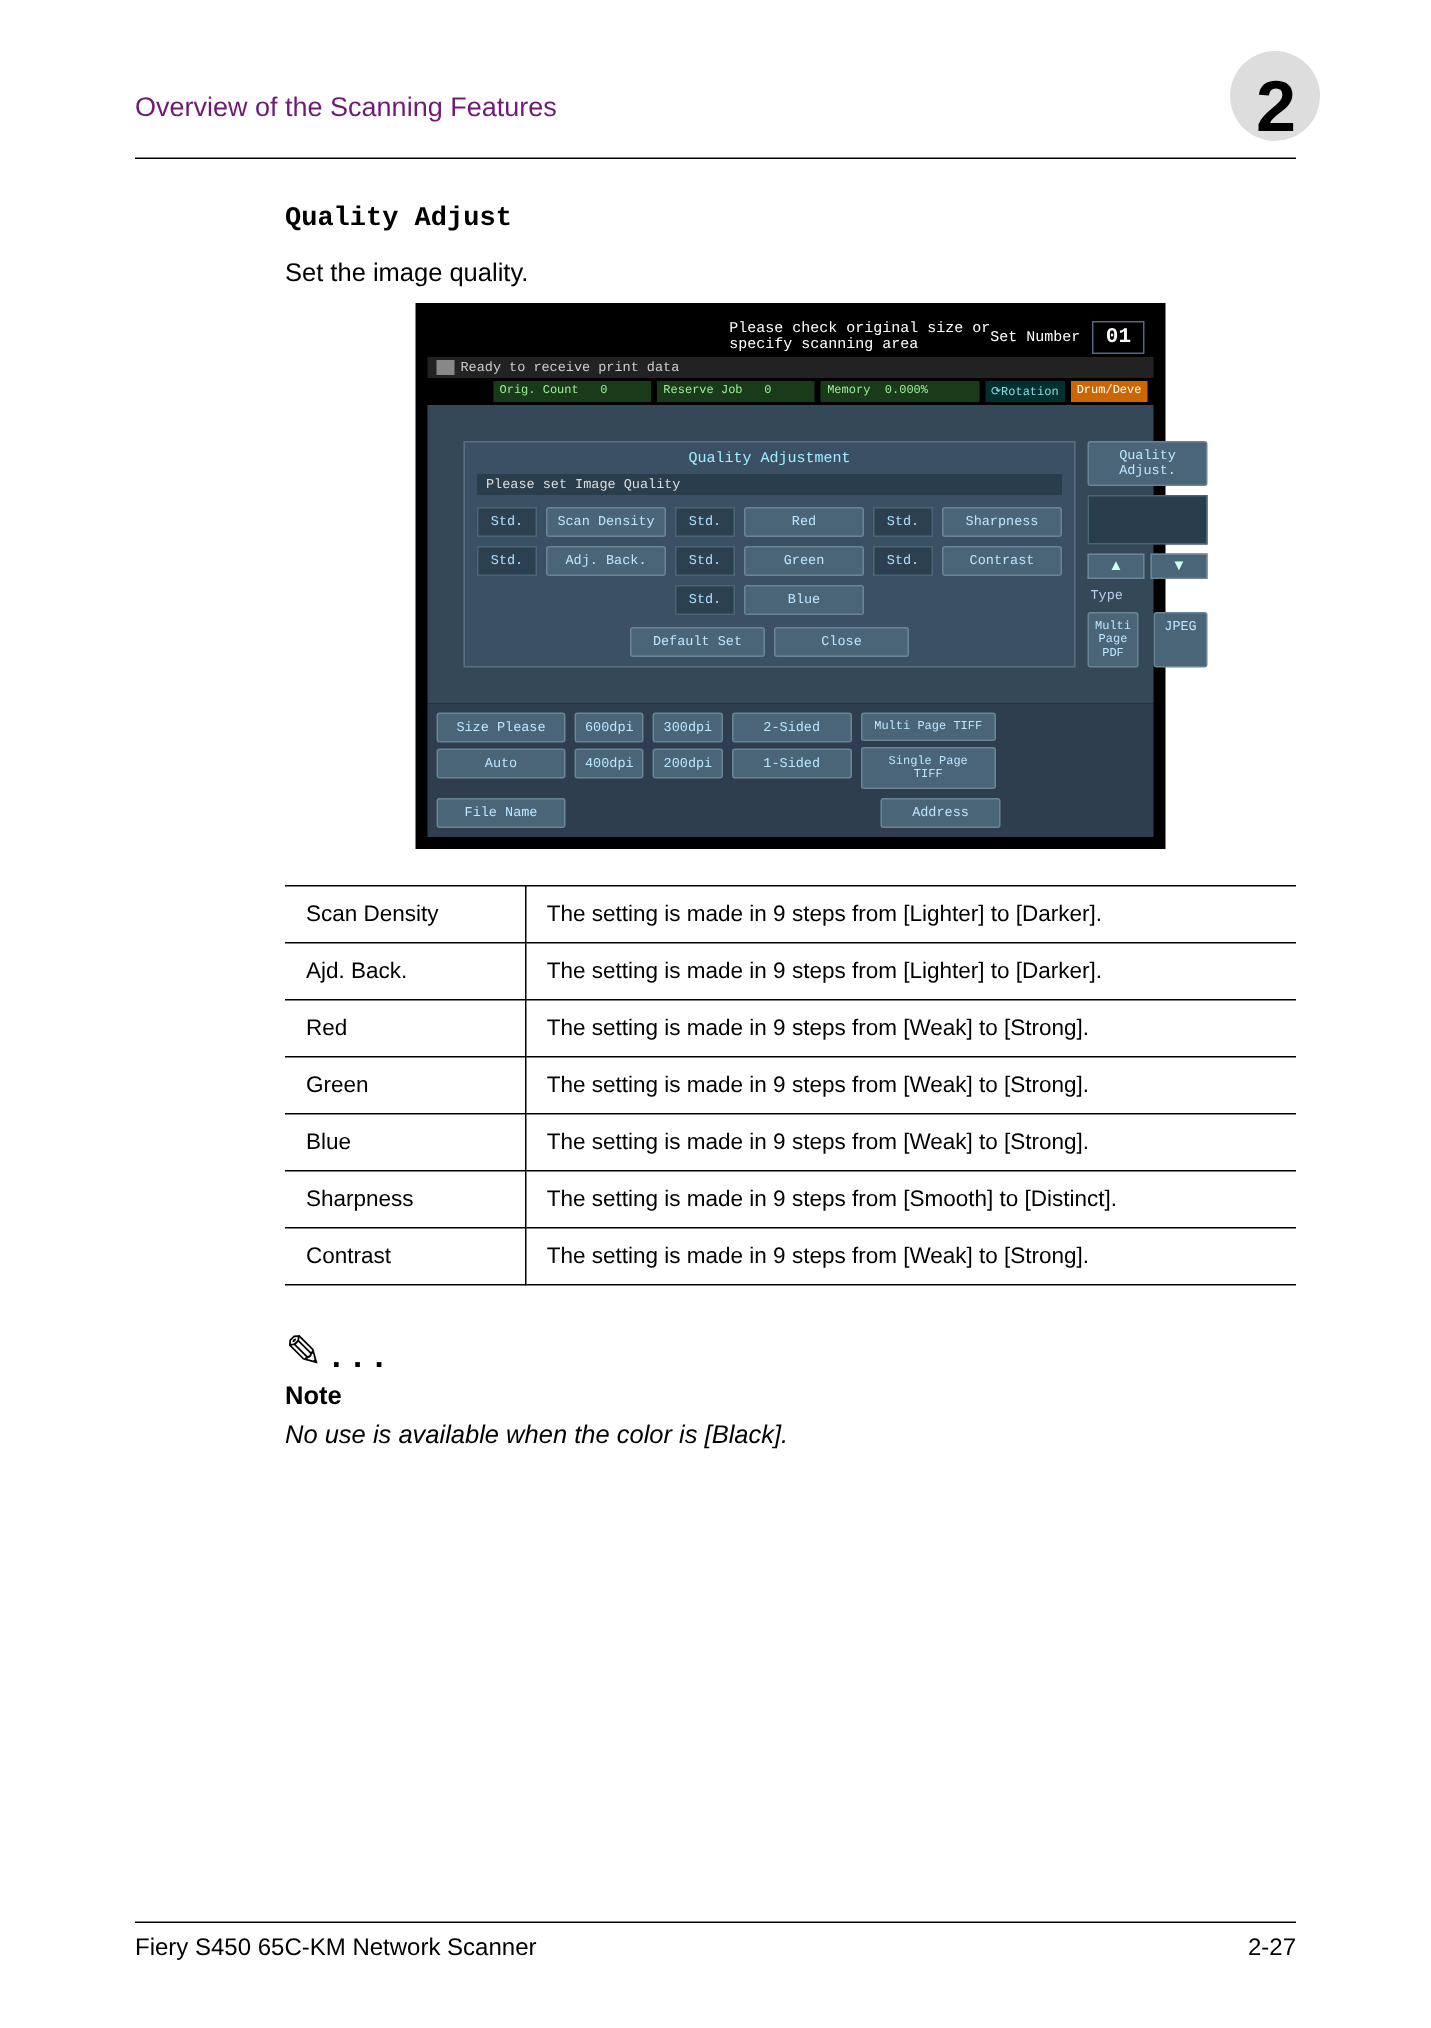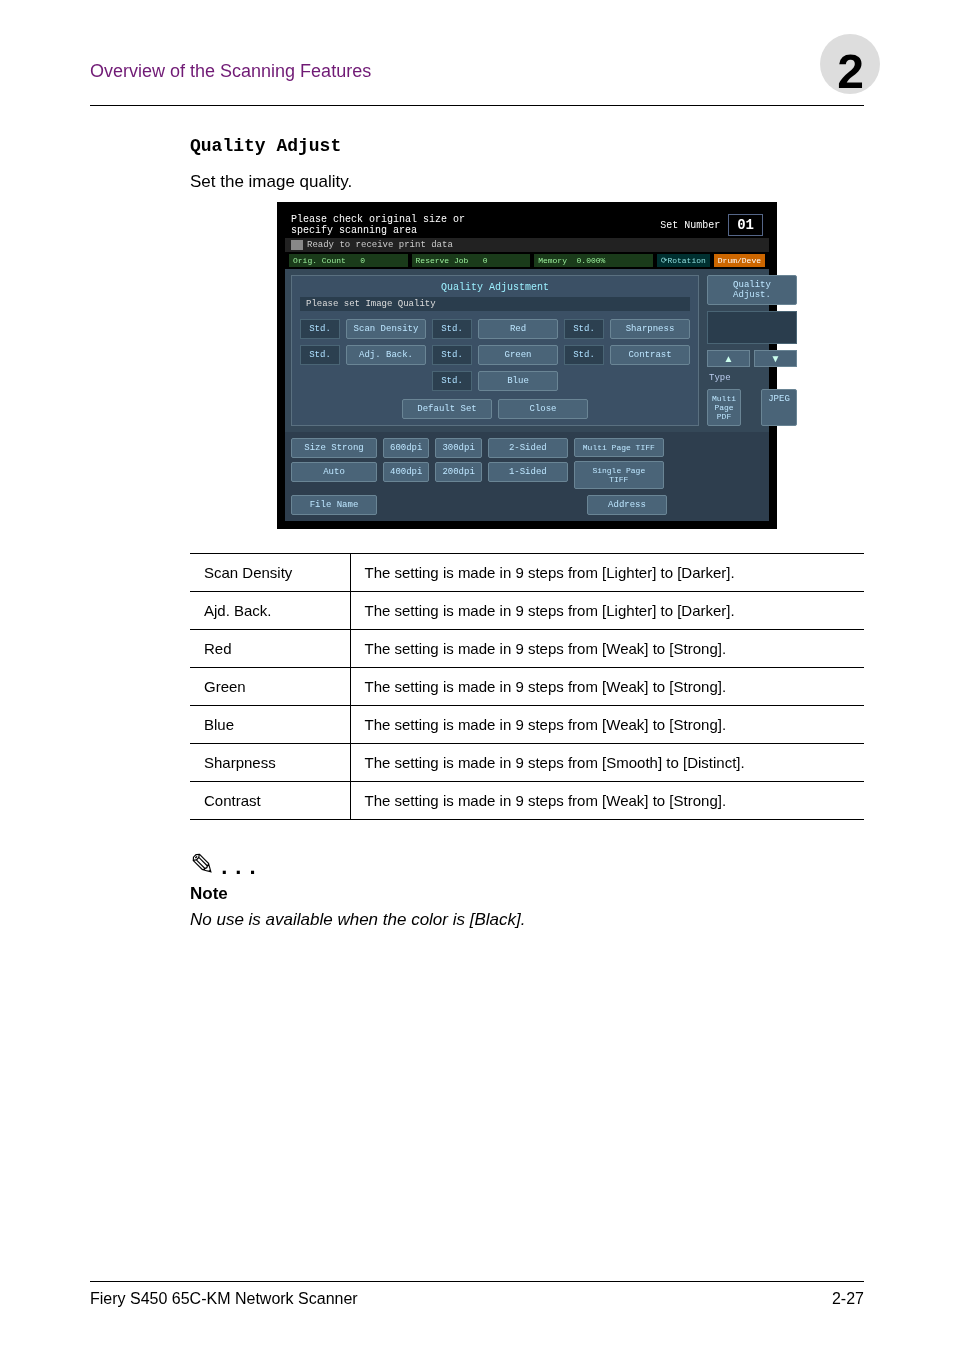--- a/index.html
+++ b/index.html
@@ -79,21 +79,21 @@
     font-family: "Courier New", monospace;
     letter-spacing: 0.5px;
   }
   .sc-tab.dark { background: #3a3a3a; color: #eee; }
   .sc-tab.light { background: #d0d0e8; color: #444; }
   .sc-tab-icon {
     width: 14px; height: 12px; background: #888; display: inline-block;
   }
   .sc-infobar {
     display: flex;
-    justify-content: space-between;
+    justify-content: flex-end;
     align-items: center;
     padding: 4px 6px 2px 6px;
     color: #fff;
     font-family: "Courier New", monospace;
     font-size: 10px;
   }
   .sc-setnum-box {
     border: 1px solid #568; padding: 2px 8px; color: #fff;
     font-size: 14px; font-weight: bold;
   }
@@ -110,29 +110,30 @@
   .sc-status .printer {
     width: 12px; height: 10px; background: #888; display: inline-block;
   }
   .sc-meter-row {
     display: flex;
     gap: 4px;
     background: #000;
     padding: 2px 4px;
     font-family: "Courier New", monospace;
     font-size: 8px;
+    margin-left: 40px;
   }
   .meter-cell {
     background: #1a3b1a; color: #9cf09c; padding: 2px 4px; flex: 1;
   }
   .meter-cell.orange { background: #cc6600; color: #fff; flex: 0 0 auto; }
   .meter-cell.rot { background: #003030; color: #8cdcdc; flex: 0 0 auto; }
   .sc-body {
     background: #354858;
-    padding: 6px;
+    padding: 24px;
     display: flex;
     gap: 8px;
   }
   .sc-main {
     flex: 1;
     background: #3b5065;
     border: 1px solid #5a7080;
     padding: 6px 8px;
   }
   .sc-section-header {
@@ -353,31 +354,31 @@
           </div>
         </div>
         <div class="sc-side">
           <div class="side-btn">Quality Adjust.</div>
           <div style="flex:1;background:#2a3d4d;border:1px solid #4a6575"></div>
           <div class="side-arrows">
             <div class="side-arrow">▲</div>
             <div class="side-arrow">▼</div>
           </div>
           <div class="side-label">Type</div>
-          <div style="display:flex;gap:20px">
+          <div style="display:flex;gap:10px">
             <div class="side-btn" style="flex:1;font-size:8px">Multi Page PDF</div>
             <div class="side-btn" style="flex:0 0 36px">JPEG</div>
           </div>
         </div>
       </div>
 
       <div class="sc-footer">
         <div class="sc-footer-row">
           <div class="dpi-col" style="width:86px">
-            <div class="foot-btn">Size Strong</div>
+            <div class="foot-btn">Size Please</div>
             <div class="foot-btn">Auto</div>
           </div>
           <div class="dpi-col">
             <div class="foot-btn">600dpi</div>
             <div class="foot-btn">400dpi</div>
           </div>
           <div class="dpi-col">
             <div class="foot-btn">300dpi</div>
             <div class="foot-btn">200dpi</div>
           </div>

